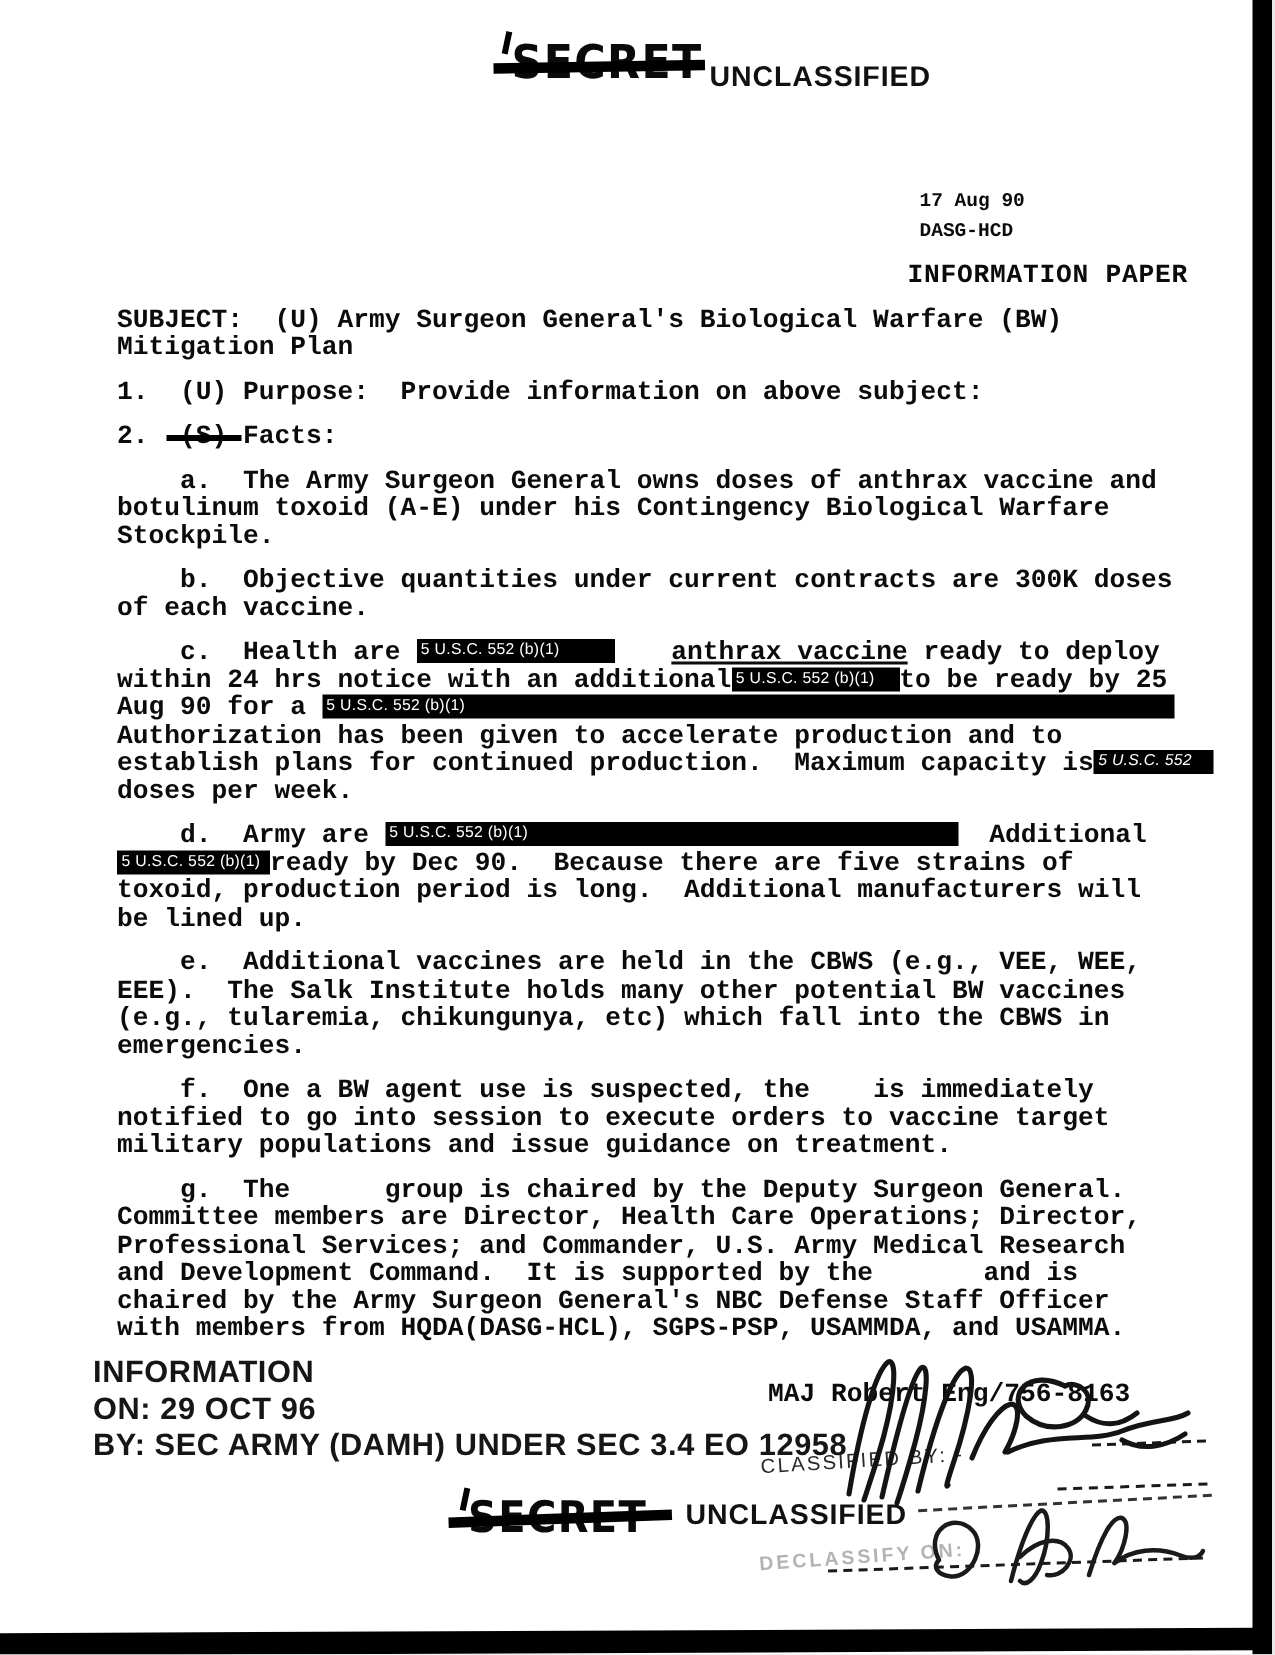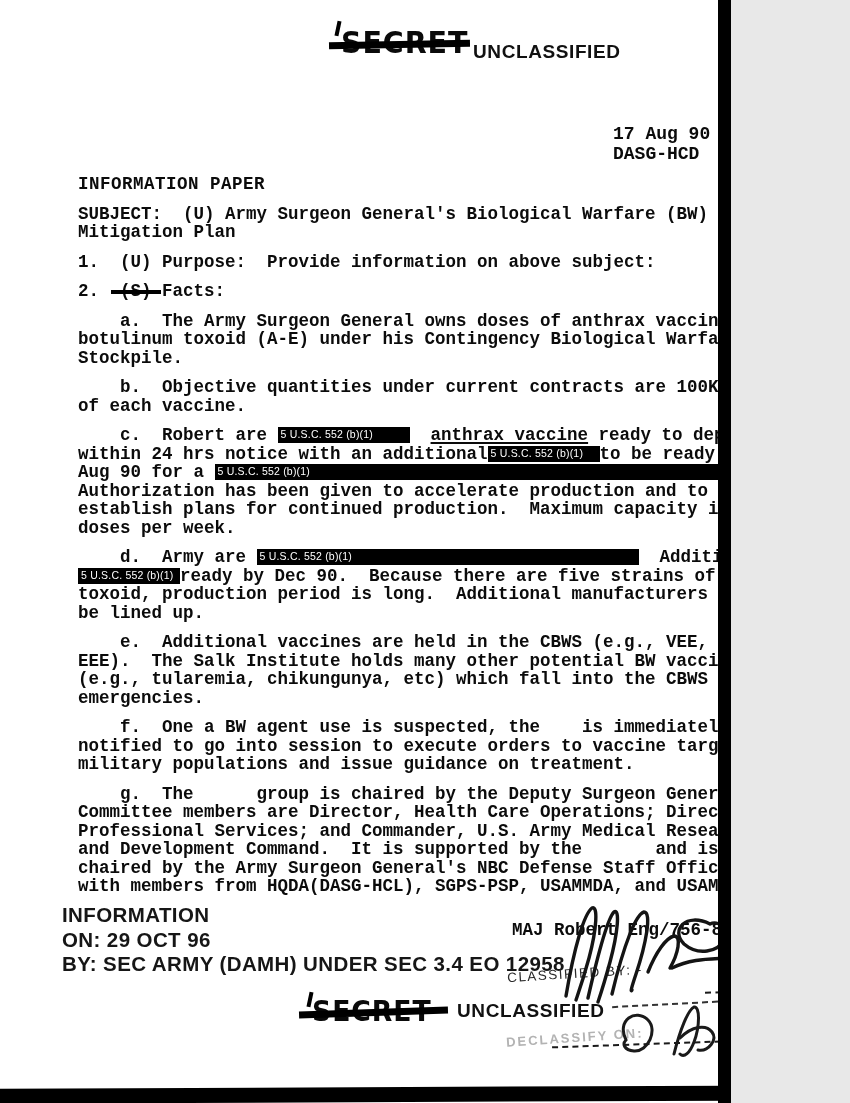--- a/index.html
+++ b/index.html
@@ -1,38 +1,38 @@
 <!DOCTYPE html>
 <html><head>
 <meta charset="utf-8">
 <style>
   html,body{margin:0;padding:0;background:#e8e8e8;}
-  .page{position:relative;width:731px;height:1103px;background:#ffffff;overflow:hidden;
+  .page{position:relative;width:848px;height:1103px;background:#ffffff;overflow:hidden;
         font-family:"Liberation Mono",monospace;color:#0b0b0b;}
   
   .band-right{position:absolute;right:0;top:0;width:13px;height:1103px;background:#000;}
   .band-bottom{position:absolute;left:-4px;top:1087px;width:842px;height:15px;background:#000;transform:rotate(-0.25deg);}
   
   .stamp-secret{position:absolute;font-family:"DejaVu Sans",sans-serif;font-weight:bold;color:#0a0a0a;
         transform:scaleX(0.92);transform-origin:left;letter-spacing:1px;}
   .stamp-bar{position:absolute;background:#000;}
   .stamp-tick{position:absolute;background:#000;}
   .stamp-unclass{position:absolute;font-family:"Liberation Sans",sans-serif;font-weight:bold;
         font-size:19px;letter-spacing:0.6px;color:#111;}
   
-  .date-block{position:absolute;left:613px;top:124px;font-weight:bold;font-size:18px;line-height:20px;white-space:pre;}
+  .date-block{position:absolute;left:613px;top:124px;font-weight:bold;font-size:13px;line-height:20px;white-space:pre;}
   
   .doc-body{position:absolute;left:78px;top:175px;width:825px;font-weight:bold;font-size:17.5px;}
-  .title-line{width:714px;text-align:left;margin-bottom:11px;line-height:18.5px;letter-spacing:0.5px;}
+  .title-line{width:714px;text-align:right;margin-bottom:11px;line-height:18.5px;letter-spacing:0.5px;}
   .para{line-height:18.5px;margin-bottom:11px;white-space:pre-wrap;}
   .para:last-child{margin-bottom:0;}
   .redact{display:inline-block;background:#000;color:#fff;height:16px;line-height:15px;
         font-family:"Liberation Sans",sans-serif;font-weight:normal;font-size:10.5px;letter-spacing:0.2px;
         padding:0 0 0 3px;box-sizing:border-box;white-space:nowrap;overflow:hidden;vertical-align:-3px;}
-  .ul{text-decoration:underline;text-decoration-thickness:2px;text-underline-offset:2px;}
+  .ul{text-decoration:underline;text-decoration-thickness:2px;text-underline-offset:2px;margin-left:17px;}
   .strike{position:relative;display:inline-block;}
   .strike::after{content:"";position:absolute;left:-9px;right:-9px;top:8px;height:3.5px;background:#000;}
   
   .declass-stamp{position:absolute;left:62px;top:903px;font-family:"Liberation Sans",sans-serif;
         font-weight:bold;font-size:20.5px;line-height:24.5px;letter-spacing:0.4px;color:#161616;white-space:pre;}
   .poc-line{position:absolute;left:512px;top:920px;font-weight:bold;font-size:17.5px;white-space:pre;}
   .classified-by{position:absolute;left:507px;top:966px;font-family:"Liberation Sans",sans-serif;
         font-size:13.5px;letter-spacing:1.5px;color:#2a2a2a;transform:rotate(-3.5deg);white-space:pre;}
   .declassify-on{position:absolute;left:506px;top:1030px;font-family:"Liberation Sans",sans-serif;
         font-weight:bold;font-size:13px;letter-spacing:2px;color:#b3b3b3;transform:rotate(-4deg);white-space:pre;}
@@ -56,23 +56,23 @@
   <div class="doc-body">
     <div class="title-line">INFORMATION PAPER</div>
     <div>
         <div class="para"><span class="txt">SUBJECT:  (U) Army Surgeon General's Biological Warfare (BW)
 Mitigation Plan</span></div>
         <div class="para"><span class="txt">1.  (U) Purpose:  Provide information on above subject:</span></div>
         <div class="para"><span class="txt">2.  </span><span class="strike">(S)</span><span class="txt"> Facts:</span></div>
         <div class="para"><span class="txt">    a.  The Army Surgeon General owns doses of anthrax vaccine and
 botulinum toxoid (A-E) under his Contingency Biological Warfare
 Stockpile.</span></div>
-        <div class="para"><span class="txt">    b.  Objective quantities under current contracts are 100K doses
+        <div class="para"><span class="txt">    b.  Objective quantities under current contracts are 300K doses
 of each vaccine.</span></div>
-        <div class="para"><span class="txt">    c.  Robert are </span><span class="redact" style="width: 132px;">5 U.S.C. 552 (b)(1)</span><span class="txt">  </span><span class="ul">anthrax vaccine</span><span class="txt"> ready to deploy
+        <div class="para"><span class="txt">    c.  Health are </span><span class="redact" style="width: 132px;">5 U.S.C. 552 (b)(1)</span><span class="txt">  </span><span class="ul">anthrax vaccine</span><span class="txt"> ready to deploy
 within 24 hrs notice with an additional</span><span class="redact" style="width: 112px;">5 U.S.C. 552 (b)(1)</span><span class="txt">to be ready by 25
 Aug 90 for a </span><span class="redact" style="width: 568px;">5 U.S.C. 552 (b)(1)</span><span class="txt">
 Authorization has been given to accelerate production and to
 establish plans for continued production.  Maximum capacity is</span><span class="redact" style="width: 80px; font-style: italic;">5 U.S.C. 552</span><span class="txt">
 doses per week.</span></div>
         <div class="para"><span class="txt">    d.  Army are </span><span class="redact" style="width: 382px;">5 U.S.C. 552 (b)(1)</span><span class="txt">  Additional
 </span><span class="redact" style="width: 102px;">5 U.S.C. 552 (b)(1)</span><span class="txt">ready by Dec 90.  Because there are five strains of
 toxoid, production period is long.  Additional manufacturers will
 be lined up.</span></div>
         <div class="para"><span class="txt">    e.  Additional vaccines are held in the CBWS (e.g., VEE, WEE,

